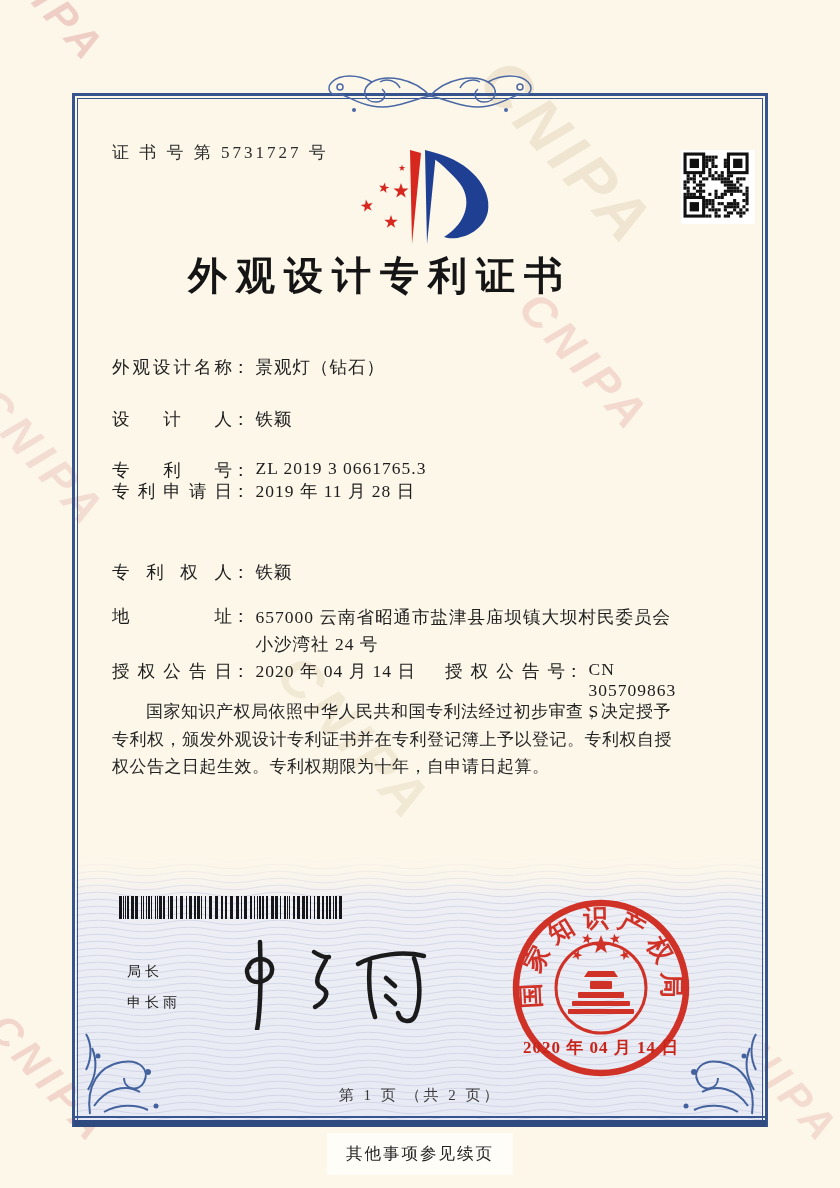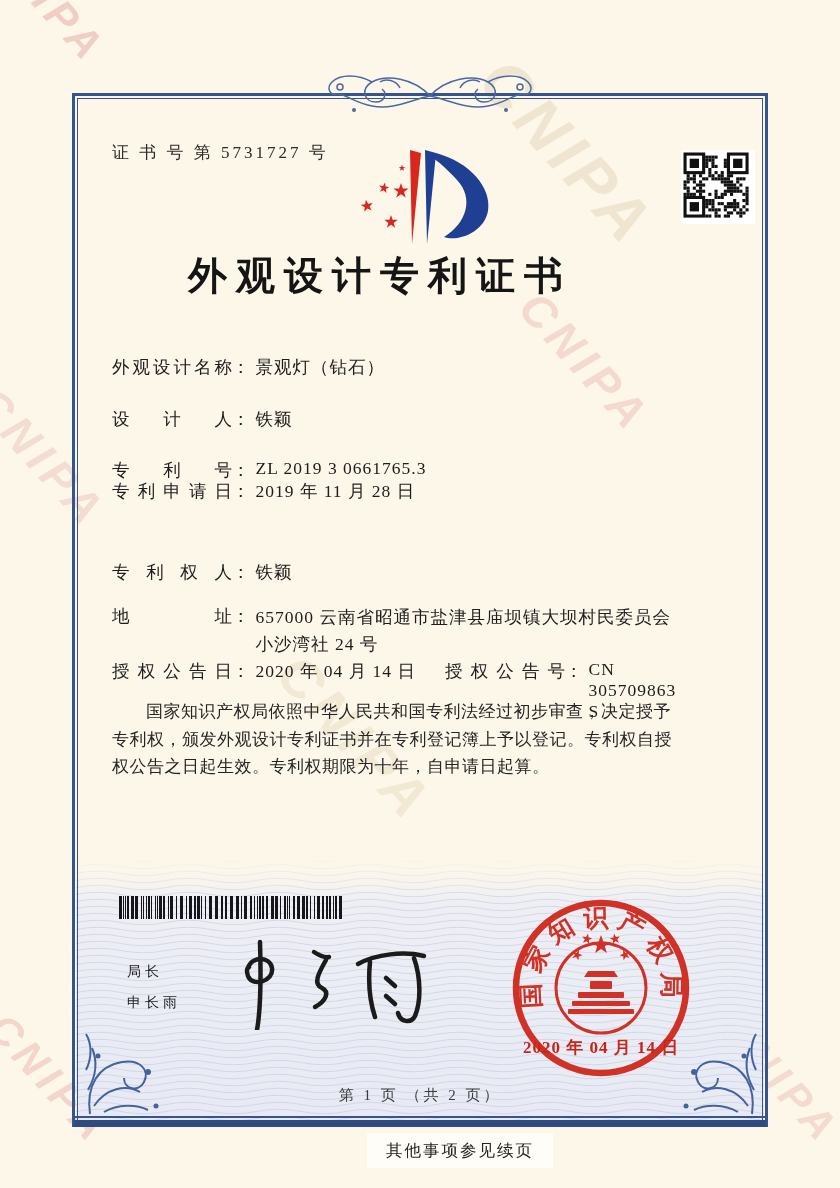--- a/index.html
+++ b/index.html
@@ -48,23 +48,23 @@
   .barcode{position:absolute;left:119px;top:896px;}
   .director{position:absolute;left:114px;top:963px;font-family:"Liberation Sans","DejaVu Sans",sans-serif;
             font-size:14px;letter-spacing:4px;color:#222;z-index:7;margin-left:13px;}
   .director div{margin-bottom:13px;}
   .signature{position:absolute;left:218px;top:930px;z-index:7;}
   .seal{position:absolute;left:506px;top:893px;z-index:7;mix-blend-mode:multiply;}
   .seal-date{position:absolute;left:496px;top:1036px;width:210px;text-align:center;
              font-size:17px;letter-spacing:1px;color:#c8251a;font-weight:bold;z-index:8;}
   .page-ind{position:absolute;left:72px;top:1086px;width:696px;text-align:center;
             font-size:15px;letter-spacing:3px;color:#3a3a3a;z-index:7;}
-  .cont-box{position:absolute;left:327px;top:1133px;width:186px;height:35px;background:#fffdf8;
+  .cont-box{position:absolute;left:327px;top:1133px;width:186px;height:42px;background:#fffdf8;
             z-index:7;display:flex;align-items:center;justify-content:center;
-            font-size:16.5px;letter-spacing:2px;color:#222;margin-left:40px;}
+            font-size:16.5px;letter-spacing:2px;color:#222;}
 </style>
 </head>
 <body>
 
 <div class="page">
 
   <span class="wm wm1">CNIPA</span>
   <span class="wm wm2">CNIPA</span>
   <span class="wm wm3">CNIPA</span>
   <span class="wm wm4">CNIPA</span>

